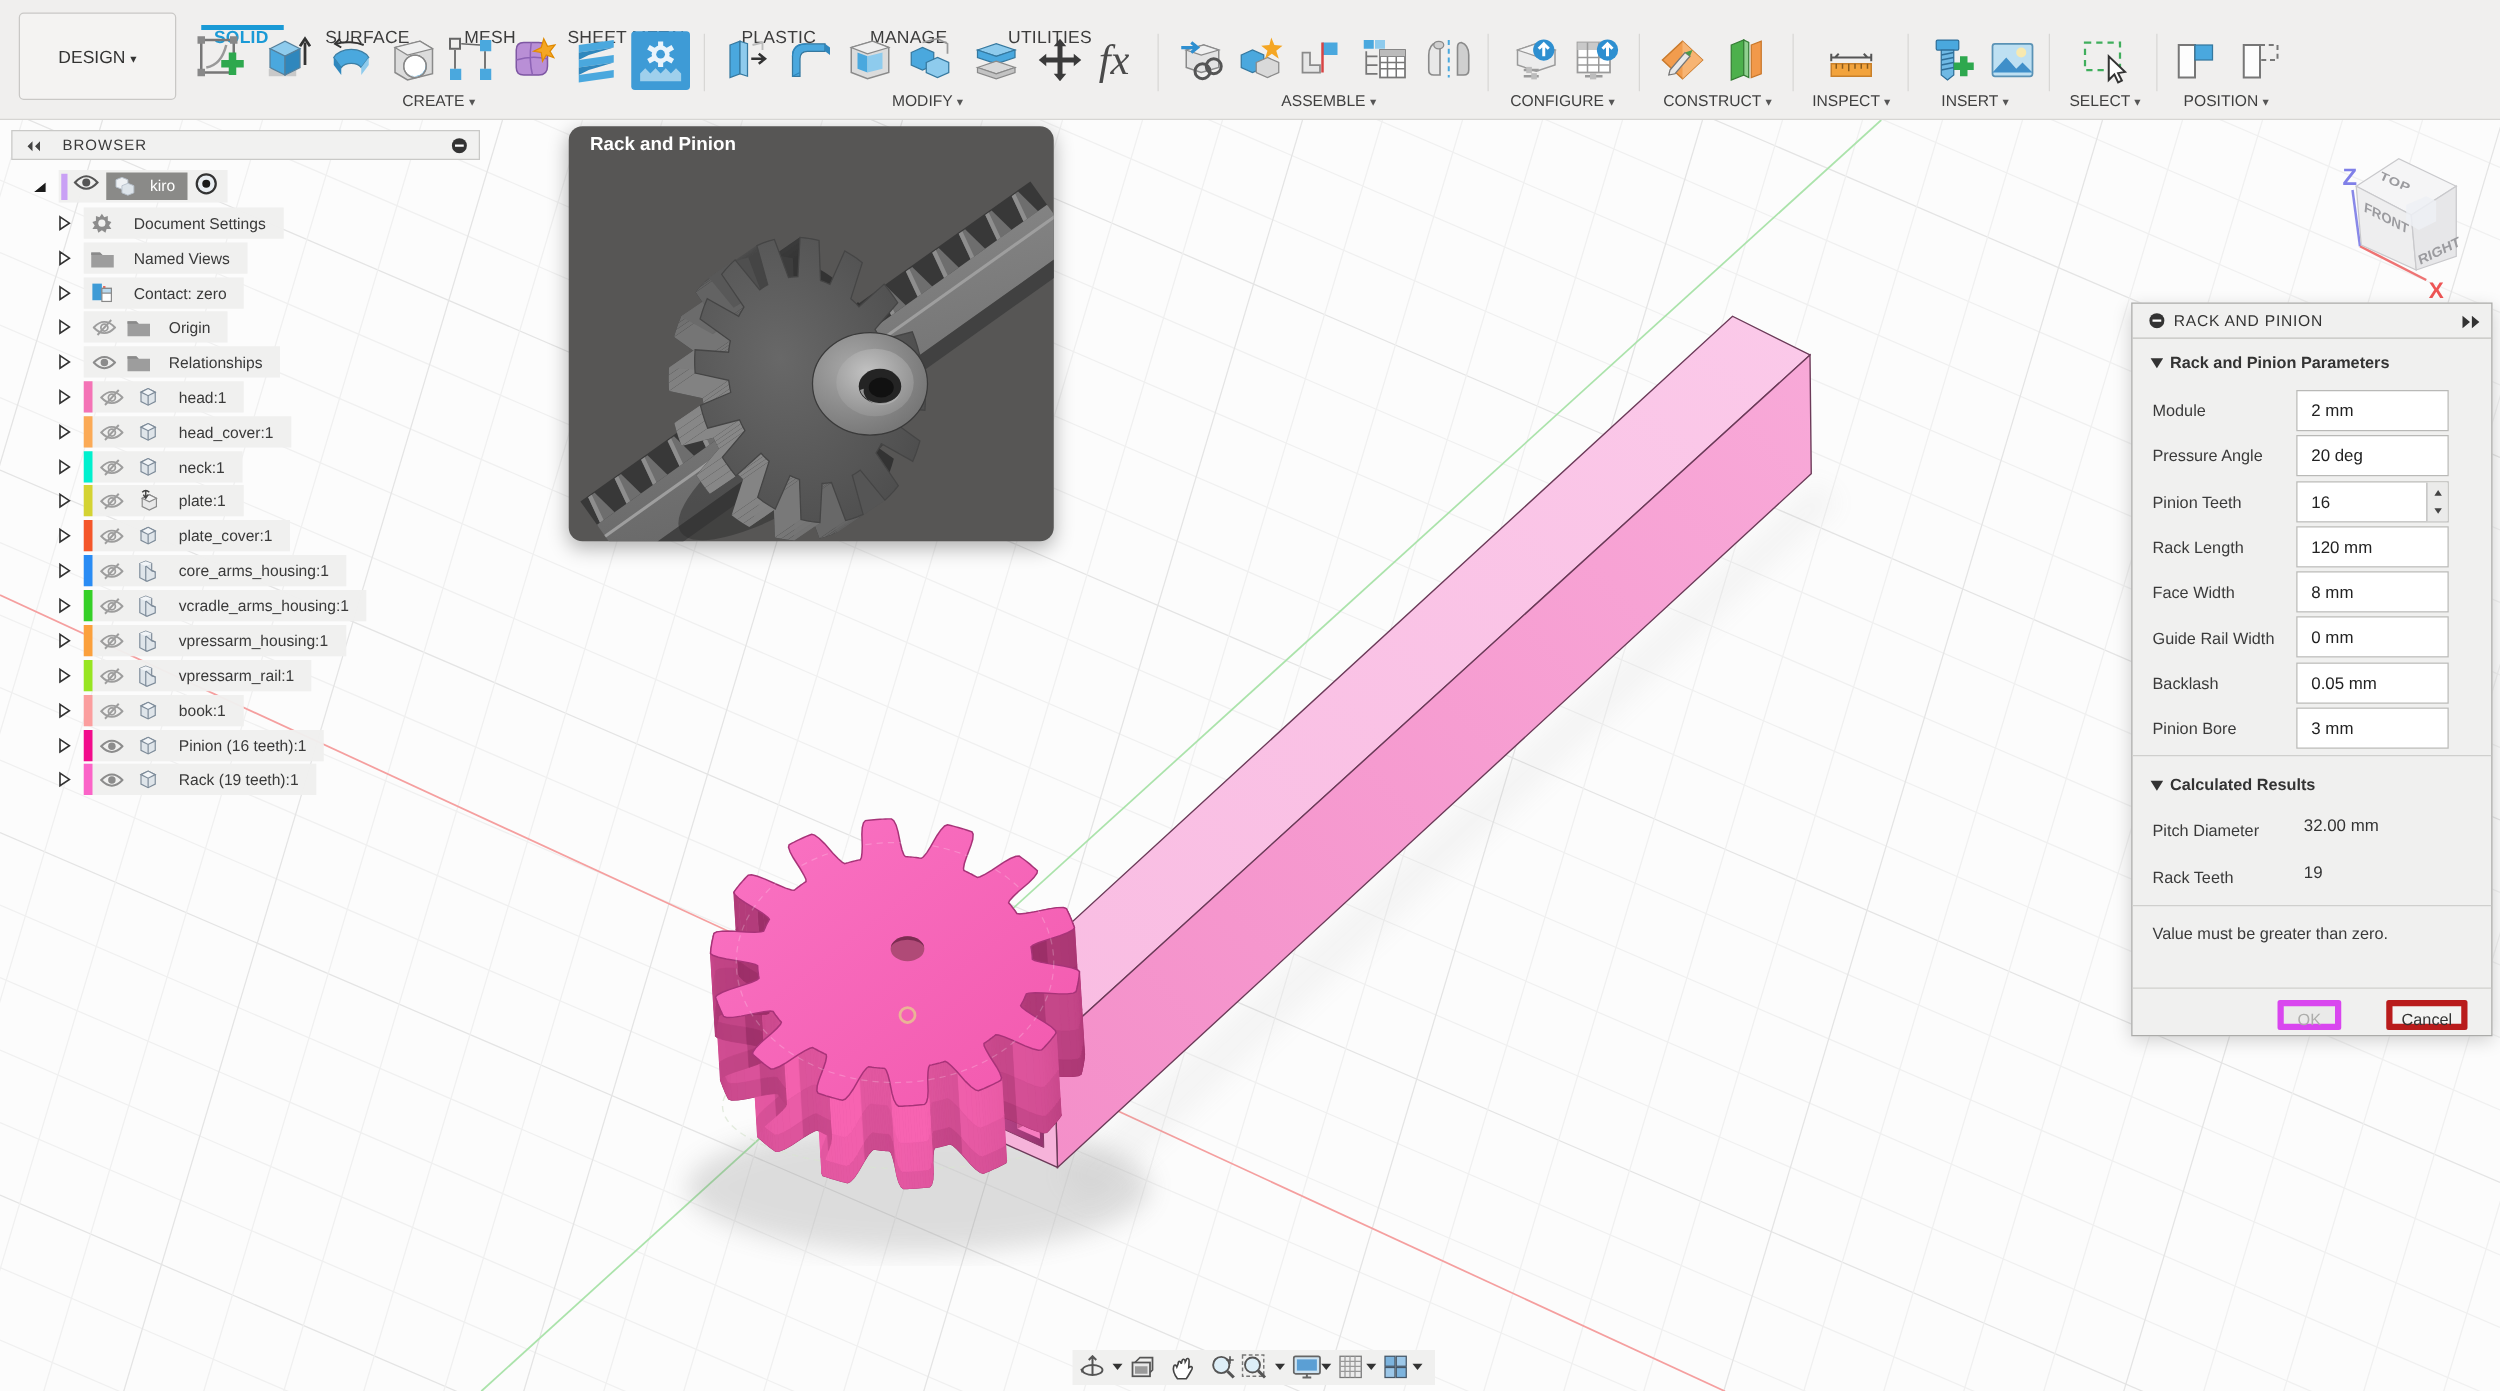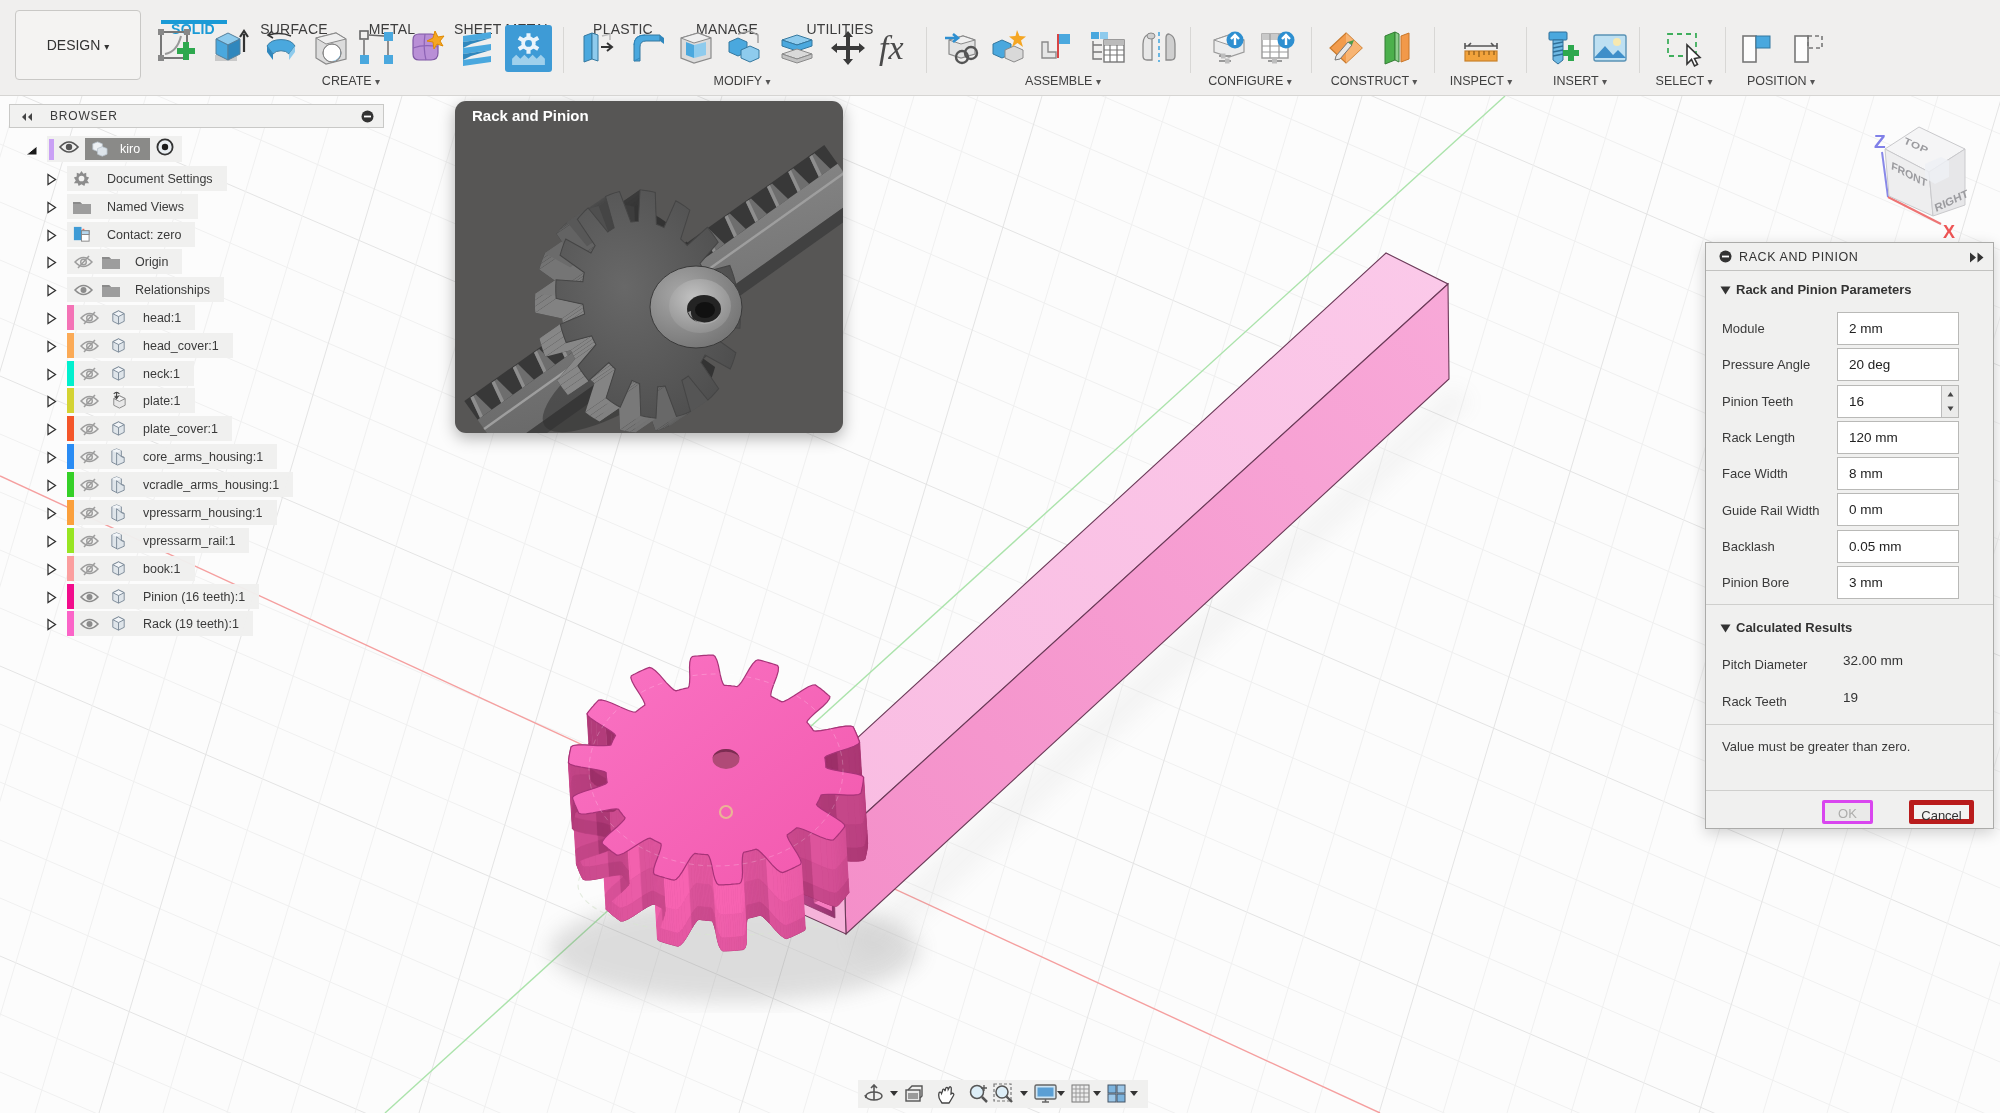--- a/index.html
+++ b/index.html
@@ -1053,21 +1053,21 @@
     <path d="M675.9 690.9 L677.5 690.4 L678.7 690.1 L680.0 689.7 L681.2 689.4 L682.8 689.0 L684.0 688.7 L685.3 688.4 L686.5 688.1 L688.2 687.8 L689.1 686.1 L689.6 682.2 L689.8 676.9 L689.5 667.4 L689.8 662.1 L690.8 658.2 L692.3 656.5 L695.1 656.2 L697.1 656.0 L699.3 655.8 L701.3 655.6 L704.1 655.4 L706.1 655.3 L708.3 655.2 L710.3 655.1 L713.2 655.1 L715.0 656.5 L716.9 660.2 L718.4 665.3 L720.3 674.8 L721.6 680.0 L723.0 683.7 L724.3 685.3 L726.0 685.4 L727.3 685.5 L728.6 685.6 L729.9 685.7 L731.6 685.9 L732.8 686.0 L734.2 686.2 L735.4 686.4 L737.1 686.6 L738.8 685.4 L741.5 682.1 L744.5 677.3 L749.5 668.6 L752.7 663.9 L755.7 660.8 L758.0 659.8 L760.7 660.4 L762.6 660.9 L764.7 661.5 L766.6 662.0 L769.3 662.8 L771.1 663.3 L773.2 664.0 L775.0 664.6 L777.6 665.5 L778.5 667.4 L778.2 671.4 L776.7 676.5 L773.2 685.7 L771.5 690.8 L770.8 694.7 L771.1 696.4 L772.6 697.1 L773.6 697.6 L774.8 698.2 L775.8 698.7 L777.3 699.4 L778.3 700.0 L779.4 700.6 L780.4 701.1 L781.9 701.9 L784.1 701.4 L788.3 699.3 L793.6 696.1 L802.9 689.9 L808.3 686.8 L812.8 685.0 L815.4 684.9 L817.5 686.4 L818.9 687.4 L820.5 688.6 L821.9 689.7 L823.9 691.3 L825.2 692.5 L826.7 693.8 L828.0 694.9 L829.9 696.6 L829.6 698.6 L827.1 702.1 L823.0 706.2 L814.8 713.2 L810.5 717.3 L807.6 720.5 L806.9 722.2 L807.9 723.3 L808.6 724.1 L809.3 725.0 L809.9 725.8 L810.8 727.0 L811.5 727.8 L812.1 728.7 L812.7 729.6 L813.5 730.8 L815.8 731.1 L820.8 730.6 L827.3 729.5 L839.1 727.1 L845.7 726.1 L850.7 726.0 L853.1 726.8 L854.1 728.8 L854.8 730.3 L855.6 731.9 L856.2 733.4 L857.1 735.5 L857.7 737.0 L858.3 738.7 L858.9 740.2 L859.6 742.3 L858.2 744.0 L854.1 746.2 L848.0 748.5 L836.8 752.1 L830.7 754.2 L826.4 756.1 L824.8 757.4 L825.0 758.7 L825.2 759.7 L825.3 760.7 L825.4 761.7 L825.6 763.0 L825.7 764.0 L825.8 765.0 L825.8 766.0 L825.9 767.4 L827.8 768.4 L832.5 769.7 L839.0 770.9 L850.9 772.8 L857.3 774.2 L861.9 775.8 L863.6 777.3 L863.4 779.5 L863.3 781.0 L863.0 782.8 L862.8 784.3 L862.4 786.5 L862.1 788.0 L861.7 789.7 L861.4 791.3 L860.8 793.4 L858.7 794.5 L853.7 795.1 L847.0 795.1 L834.9 794.4 L828.2 794.3 L823.2 794.5 L821.1 795.1 L820.5 796.4 L820.1 797.3 L819.7 798.3 L819.3 799.2 L818.7 800.5 L818.2 801.4 L817.7 802.3 L817.2 803.2 L816.5 804.5 L817.6 806.0 L821.1 808.8 L826.3 812.1 L835.9 817.9 L841.0 821.4 L844.2 824.4 L844.9 826.3 L843.5 828.3 L842.5 829.6 L841.3 831.1 L840.3 832.4 L838.7 834.2 L837.6 835.5 L836.3 836.9 L835.1 838.2 L833.4 839.9 L830.8 840.2 L826.0 839.0 L820.0 836.7 L809.4 832.0 L803.5 829.5 L798.8 828.0 L796.6 827.8 L795.4 828.8 L794.5 829.5 L793.5 830.3 L792.6 830.9 L791.4 831.9 L790.5 832.5 L789.5 833.2 L788.5 833.9 L787.2 834.8 L787.3 836.6 L789.0 840.2 L791.8 845.0 L797.3 853.6 L799.9 858.4 L801.2 862.2 L800.7 864.2 L798.4 865.5 L796.7 866.3 L794.8 867.3 L793.1 868.1 L790.7 869.2 L789.0 870.0 L787.0 870.9 L785.2 871.6 L782.7 872.6 L780.3 871.9 L776.6 869.2 L772.4 865.1 L765.5 857.2 L761.4 853.0 L758.1 850.1 L756.1 849.1 L754.5 849.6 L753.3 849.9 L752.0 850.3 L750.8 850.6 L749.2 851.0 L748.0 851.3 L746.7 851.6 L745.5 851.9 L743.8 852.2 L742.9 853.9 L742.4 857.8 L742.2 863.1 L742.5 872.6 L742.2 877.9 L741.2 881.8 L739.7 883.5 L736.9 883.8 L734.9 884.0 L732.7 884.2 L730.7 884.4 L727.9 884.6 L725.9 884.7 L723.7 884.8 L721.7 884.9 L718.8 884.9 L717.0 883.5 L715.1 879.8 L713.6 874.7 L711.7 865.2 L710.4 860.0 L709.0 856.3 L707.7 854.7 L706.0 854.6 L704.7 854.5 L703.4 854.4 L702.1 854.3 L700.4 854.1 L699.2 854.0 L697.8 853.8 L696.6 853.6 L694.9 853.4 L693.2 854.6 L690.5 857.9 L687.5 862.7 L682.5 871.4 L679.3 876.1 L676.3 879.2 L674.0 880.2 L671.3 879.6 L669.4 879.1 L667.3 878.5 L665.4 878.0 L662.7 877.2 L660.9 876.7 L658.8 876.0 L657.0 875.4 L654.4 874.5 L653.5 872.6 L653.8 868.6 L655.3 863.5 L658.8 854.3 L660.5 849.2 L661.2 845.3 L660.9 843.6 L659.4 842.9 L658.4 842.4 L657.2 841.8 L656.2 841.3 L654.7 840.6 L653.7 840.0 L652.6 839.4 L651.6 838.9 L650.1 838.1 L647.9 838.6 L643.7 840.7 L638.4 843.9 L629.1 850.1 L623.7 853.2 L619.2 855.0 L616.6 855.1 L614.5 853.6 L613.1 852.6 L611.5 851.4 L610.1 850.3 L608.1 848.7 L606.8 847.5 L605.3 846.2 L604.0 845.1 L602.1 843.4 L602.4 841.4 L604.9 837.9 L609.0 833.8 L617.2 826.8 L621.5 822.7 L624.4 819.5 L625.1 817.8 L624.1 816.7 L623.4 815.9 L622.7 815.0 L622.1 814.2 L621.2 813.0 L620.5 812.2 L619.9 811.3 L619.3 810.4 L618.5 809.2 L616.2 808.9 L611.2 809.4 L604.7 810.5 L592.9 812.9 L586.3 813.9 L581.3 814.0 L578.9 813.2 L577.9 811.2 L577.2 809.7 L576.4 808.1 L575.8 806.6 L574.9 804.5 L574.3 803.0 L573.7 801.3 L573.1 799.8 L572.4 797.7 L573.8 796.0 L577.9 793.8 L584.0 791.5 L595.2 787.9 L601.3 785.8 L605.6 783.9 L607.2 782.6 L607.0 781.3 L606.8 780.3 L606.7 779.3 L606.6 778.3 L606.4 777.0 L606.3 776.0 L606.2 775.0 L606.2 774.0 L606.1 772.6 L604.2 771.6 L599.5 770.3 L593.0 769.1 L581.1 767.2 L574.7 765.8 L570.1 764.2 L568.4 762.7 L568.6 760.5 L568.7 759.0 L569.0 757.2 L569.2 755.7 L569.6 753.5 L569.9 752.0 L570.3 750.3 L570.6 748.7 L571.2 746.6 L573.3 745.5 L578.3 744.9 L585.0 744.9 L597.1 745.6 L603.8 745.7 L608.8 745.5 L610.9 744.9 L611.5 743.6 L611.9 742.7 L612.3 741.7 L612.7 740.8 L613.3 739.5 L613.8 738.6 L614.3 737.7 L614.8 736.8 L615.5 735.5 L614.4 734.0 L610.9 731.2 L605.7 727.9 L596.1 722.1 L591.0 718.6 L587.8 715.6 L587.1 713.7 L588.5 711.7 L589.5 710.4 L590.7 708.9 L591.7 707.6 L593.3 705.8 L594.4 704.5 L595.7 703.1 L596.9 701.8 L598.6 700.1 L601.2 699.8 L606.0 701.0 L612.0 703.3 L622.6 708.0 L628.5 710.5 L633.2 712.0 L635.4 712.2 L636.6 711.2 L637.5 710.5 L638.5 709.7 L639.4 709.1 L640.6 708.1 L641.5 707.5 L642.5 706.8 L643.5 706.1 L644.8 705.2 L644.7 703.4 L643.0 699.8 L640.2 695.0 L634.7 686.4 L632.1 681.6 L630.8 677.8 L631.3 675.8 L633.6 674.5 L635.3 673.7 L637.2 672.7 L638.9 671.9 L641.3 670.8 L643.0 670.0 L645.0 669.1 L646.8 668.4 L649.3 667.4 L651.7 668.1 L655.4 670.8 L659.6 674.9 L666.5 682.8 L670.6 687.0 L673.9 689.9 Z" fill="url(#gtop)" stroke="#a73378" stroke-width="1.2"></path>
     <ellipse cx="716" cy="770" rx="127" ry="96" fill="none" stroke="#ffffff" stroke-opacity="0.22" stroke-width="1" stroke-dasharray="5 4"></ellipse>
     <ellipse cx="726" cy="759" rx="13.5" ry="10" fill="#b04a77"></ellipse>
     <path d="M712.5 759 A13.5 10 0 0 1 739.5 759 A13.5 7.2 0 0 0 712.5 759 Z" fill="#7c2c52"></path>
     <circle cx="726" cy="812" r="6" fill="none" stroke="#e9bd92" stroke-width="2.2" opacity="0.9"></circle>
   </svg>
 <div id="topbar">
     <div id="designbtn">DESIGN <span style="font-size:10px">▾</span></div>
     <div class="tab on" style="left:123px">SOLID</div>
     <div class="tab " style="left:224px">SURFACE</div>
-    <div class="tab " style="left:322px">METAL</div>
+    <div class="tab " style="left:322px">MESH</div>
     <div class="tab " style="left:433px">SHEET METAL</div>
     <div class="tab " style="left:553px">PLASTIC</div>
     <div class="tab " style="left:657px">MANAGE</div>
     <div class="tab " style="left:770px">UTILITIES</div>
     <div id="solidline"></div>
     <div class="glab" style="left:281px">CREATE <span class="car">▾</span></div>
     <div class="glab" style="left:672px">MODIFY <span class="car">▾</span></div>
     <div class="glab" style="left:993px">ASSEMBLE <span class="car">▾</span></div>
     <div class="glab" style="left:1180px">CONFIGURE <span class="car">▾</span></div>
     <div class="glab" style="left:1304px">CONSTRUCT <span class="car">▾</span></div>
@@ -1858,21 +1858,21 @@
     <div class="ddiv" style="top:547px"></div>
     <svg width="11" height="9" viewBox="0 0 11 9" style="position:absolute;left:14px;top:381px">
       <path d="M0.5 0.5 L10.5 0.5 L5.5 8.5 Z" fill="#333"></path>
     </svg>
     <div class="dsec" style="top:377px">Calculated Results</div>
     <div class="dlab" style="top:414px">Pitch Diameter</div>
     <div style="position:absolute;left:137px;top:410px;font-size:13.5px;color:#333">32.00 mm</div>
     <div class="dlab" style="top:451px">Rack Teeth</div>
     <div style="position:absolute;left:137px;top:447px;font-size:13.5px;color:#333">19</div>
     <div class="dlab" style="top:496px">Value must be greater than zero.</div>
-    <div class="dbtn" style="left:116px;width:51px;background:#eaeae9;border:3px solid #d946ef;color:#adadab">OK</div>
+    <div class="dbtn" style="left:116px;width:51px;background:#eaeae9;border:5px solid #d946ef;color:#adadab">OK</div>
     <div class="dbtn" style="left:203px;width:65px;background:#f3f3f2;border:5px solid #b91c1c;color:#333">Cancel</div>
   </div>
 <svg id="vcube" width="145" height="135" viewBox="0 0 145 135">
 <text x="19" y="36" font-size="19" font-weight="bold" fill="#8080e8">Z</text>
 <line x1="27" y1="40" x2="33" y2="85" stroke="#8888e8" stroke-width="2"></line>
 <line x1="33" y1="85" x2="86" y2="112" stroke="#ee7474" stroke-width="2"></line>
 <text x="88" y="126" font-size="18" font-weight="bold" fill="#ee5555">X</text>
 <path d="M30 37 L64 15 L110 37 L74 60 Z" fill="#f5f5f6" stroke="#c9c9cc" stroke-width="1"></path>
 <path d="M30 37 L74 60 L78 104 L34 84 Z" fill="#eeeeef" stroke="#c9c9cc" stroke-width="1"></path>
 <path d="M74 60 L110 37 L110 93 L78 104 Z" fill="#e7e7e9" stroke="#c9c9cc" stroke-width="1"></path>

